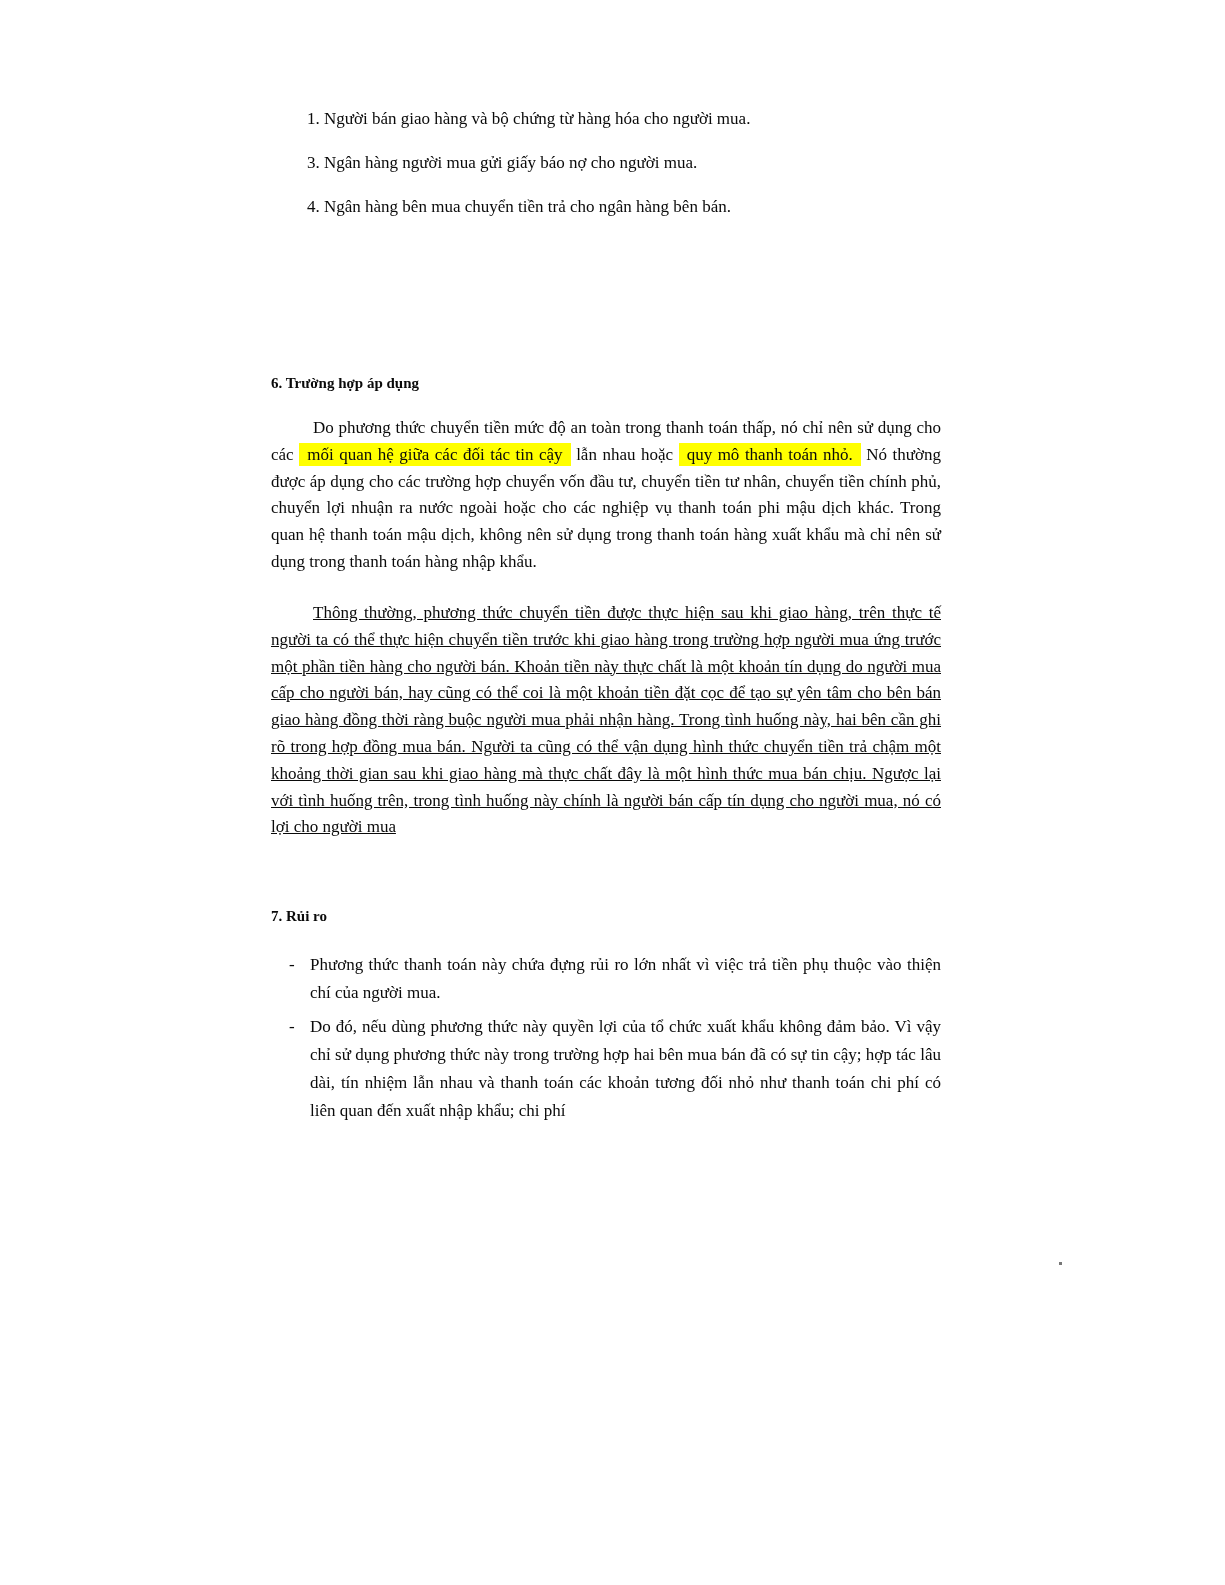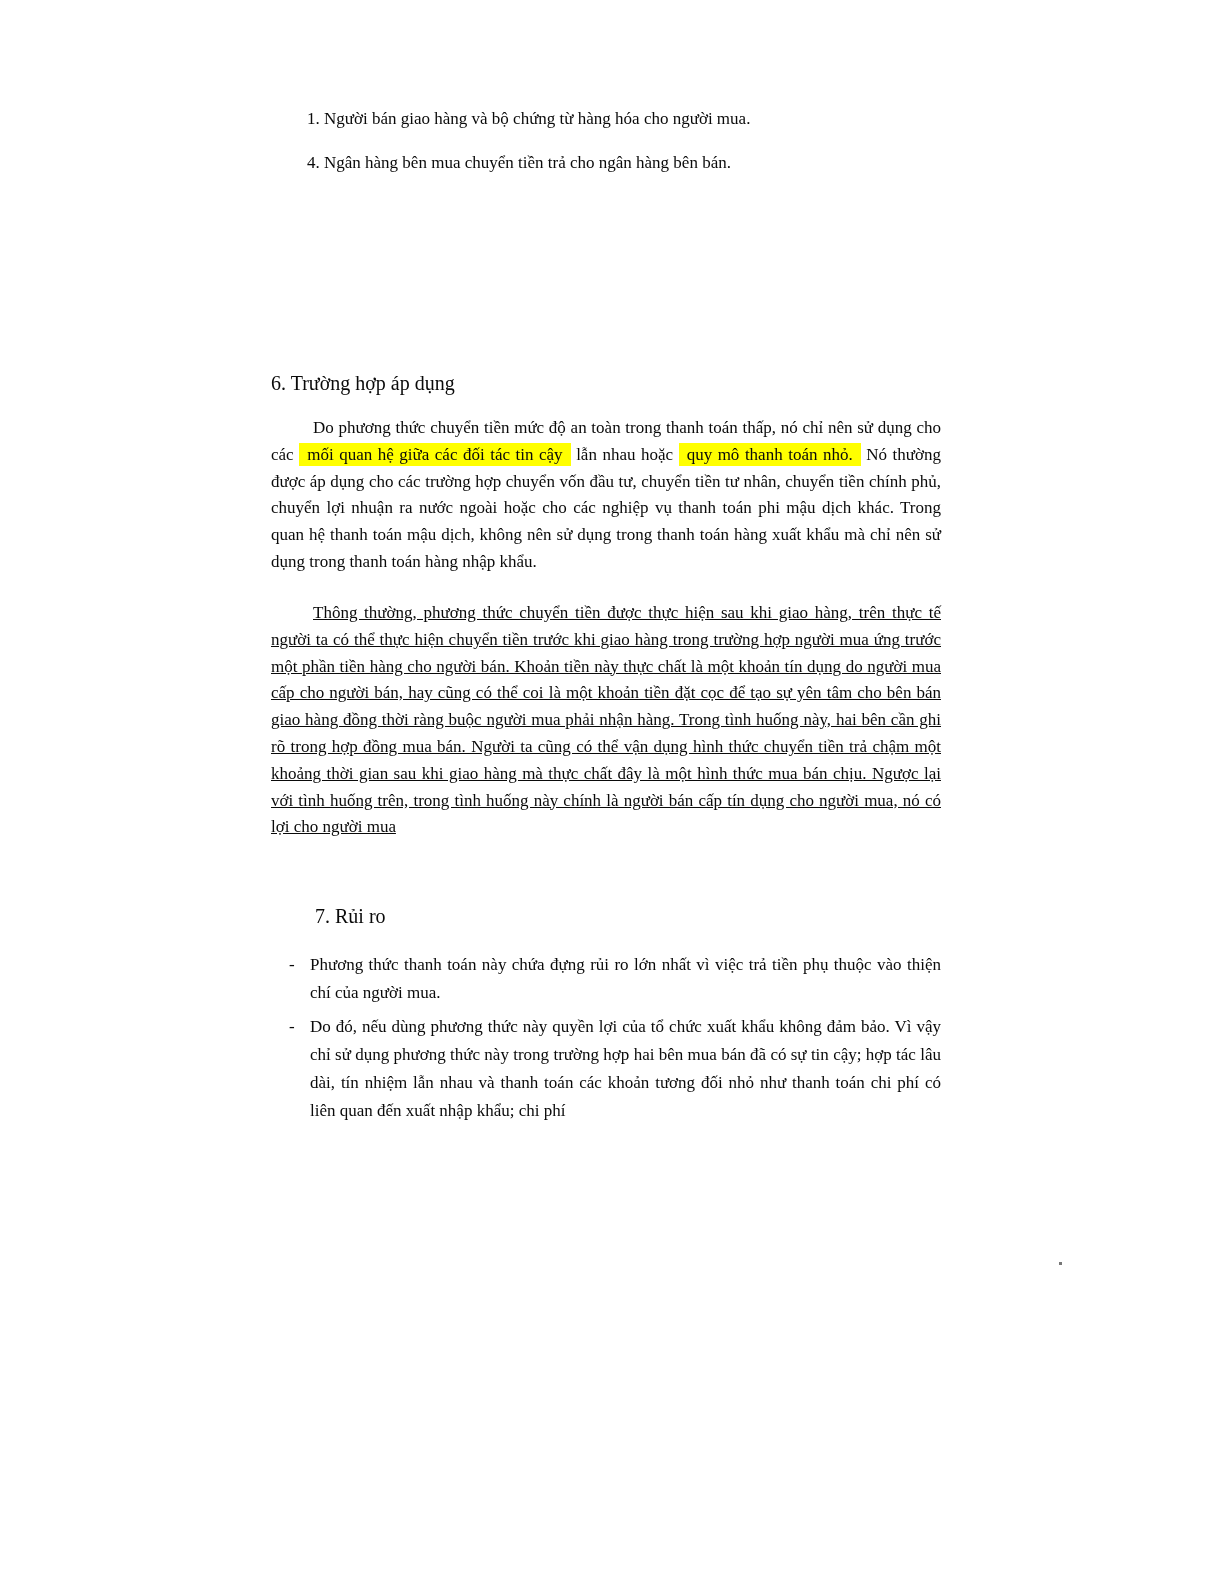--- a/index.html
+++ b/index.html
@@ -19,28 +19,28 @@
     position: absolute;
     left: 307px;
     top: 105px;
     width: 660px;
     line-height: 27px;
   }
   .step { margin-bottom: 17px; white-space: nowrap; }
   .heading {
     position: absolute;
     left: 271px;
-    font-weight: normal;
-    font-size: 20px;
+    font-weight: bold;
+    font-size: 15px;
     line-height: 27px;
     margin: 0;
     text-align: center;
   }
   .heading-6 { top: 370px; }
-  .heading-7 { top: 903px; margin-left: 44px; }
+  .heading-7 { top: 903px; }
   .para {
     position: absolute;
     left: 271px;
     width: 670px;
     margin: 0;
     text-align: justify;
     line-height: 26.8px;
     text-indent: 42px;
   }
   .para-1 { top: 415px; }
@@ -84,20 +84,21 @@
     background: #777777;
   }
 </style>
 </head>
 <body>
 
 <div class="page">
 
   <div class="steps" id="steps">
       <div class="step"><span>1. </span><span>Người bán giao hàng và bộ chứng từ hàng hóa cho người mua.</span></div>
+      <div class="step"><span>3. </span><span>Ngân hàng người mua gửi giấy báo nợ cho người mua.</span></div>
       <div class="step"><span>4. </span><span>Ngân hàng bên mua chuyển tiền trả cho ngân hàng bên bán.</span></div>
     </div>
 
   <h2 class="heading heading-6">6. Trường hợp áp dụng</h2>
 
   <p class="para para-1" id="para1"><span>Do phương thức chuyển tiền mức độ an toàn trong thanh toán thấp, nó chỉ nên sử dụng cho các </span><mark class="hl" style="background: rgb(255, 255, 0);">mối quan hệ giữa các đối tác tin cậy</mark><span> lẫn nhau hoặc </span><mark class="hl" style="background: rgb(255, 255, 0);">quy mô thanh toán nhỏ.</mark><span> Nó thường được áp dụng cho các trường hợp chuyển vốn đầu tư, chuyển tiền tư nhân, chuyển tiền chính phủ, chuyển lợi nhuận ra nước ngoài hoặc cho các nghiệp vụ thanh toán phi mậu dịch khác. Trong quan hệ thanh toán mậu dịch, không nên sử dụng trong thanh toán hàng xuất khẩu mà chỉ nên sử dụng trong thanh toán hàng nhập khẩu.</span></p>
 
   <p class="para para-2">Thông thường, phương thức chuyển tiền được thực hiện sau khi giao hàng, trên thực tế người ta có thể thực hiện chuyển tiền trước khi giao hàng trong trường hợp người mua ứng trước một phần tiền hàng cho người bán. Khoản tiền này thực chất là một khoản tín dụng do người mua cấp cho người bán, hay cũng có thể coi là một khoản tiền đặt cọc để tạo sự yên tâm cho bên bán giao hàng đồng thời ràng buộc người mua phải nhận hàng. Trong tình huống này, hai bên cần ghi rõ trong hợp đồng mua bán. Người ta cũng có thể vận dụng hình thức chuyển tiền trả chậm một khoảng thời gian sau khi giao hàng mà thực chất đây là một hình thức mua bán chịu. Ngược lại với tình huống trên, trong tình huống này chính là người bán cấp tín dụng cho người mua, nó có lợi cho người mua</p>
 
   <h2 class="heading heading-7">7. Rủi ro</h2>

